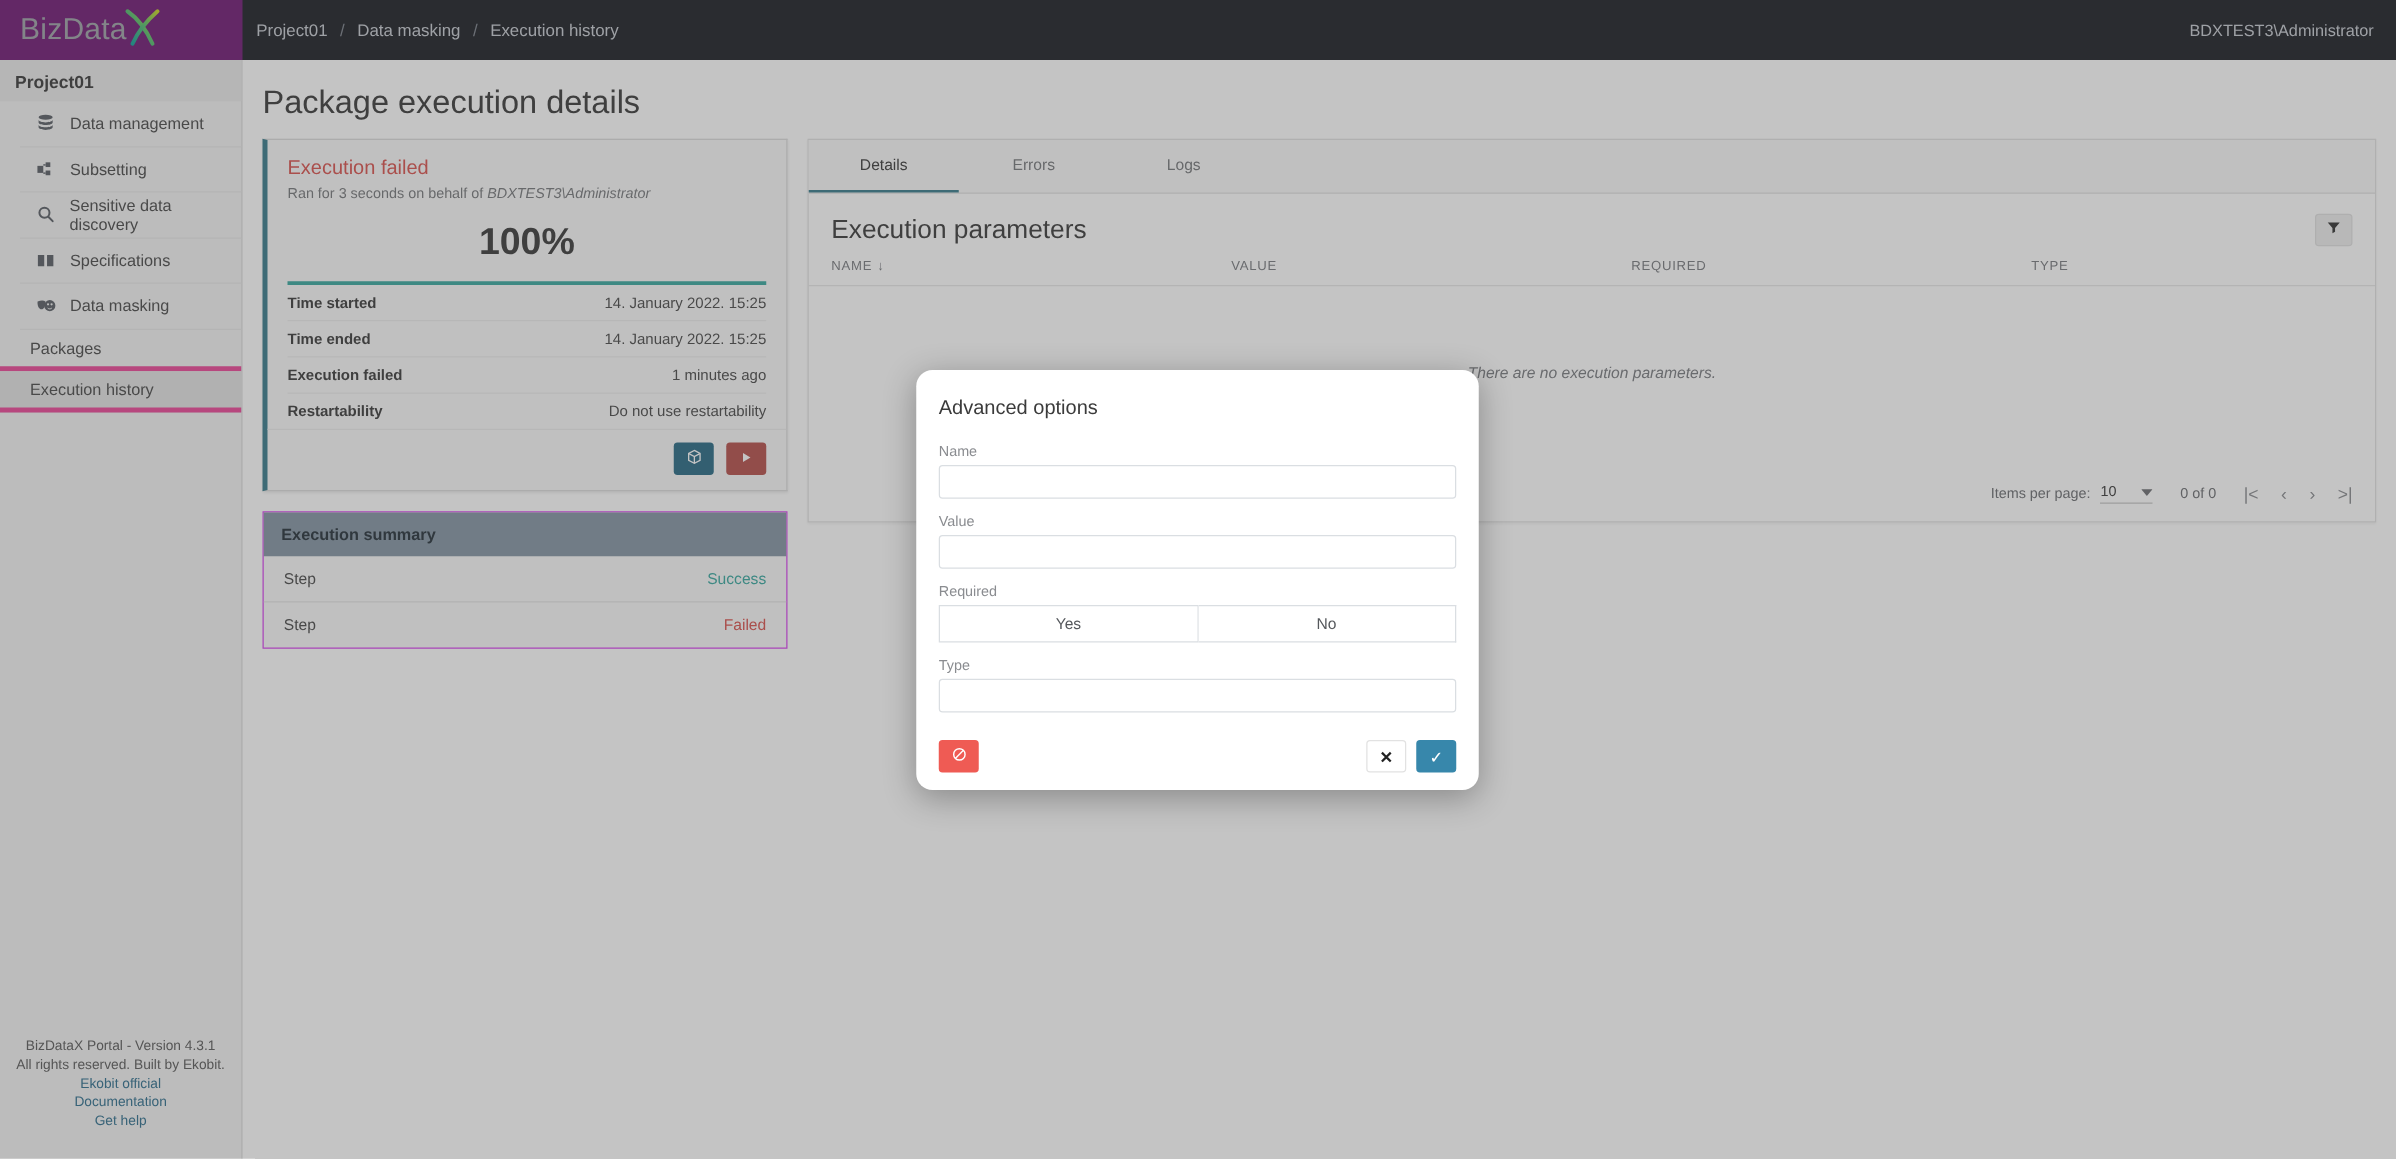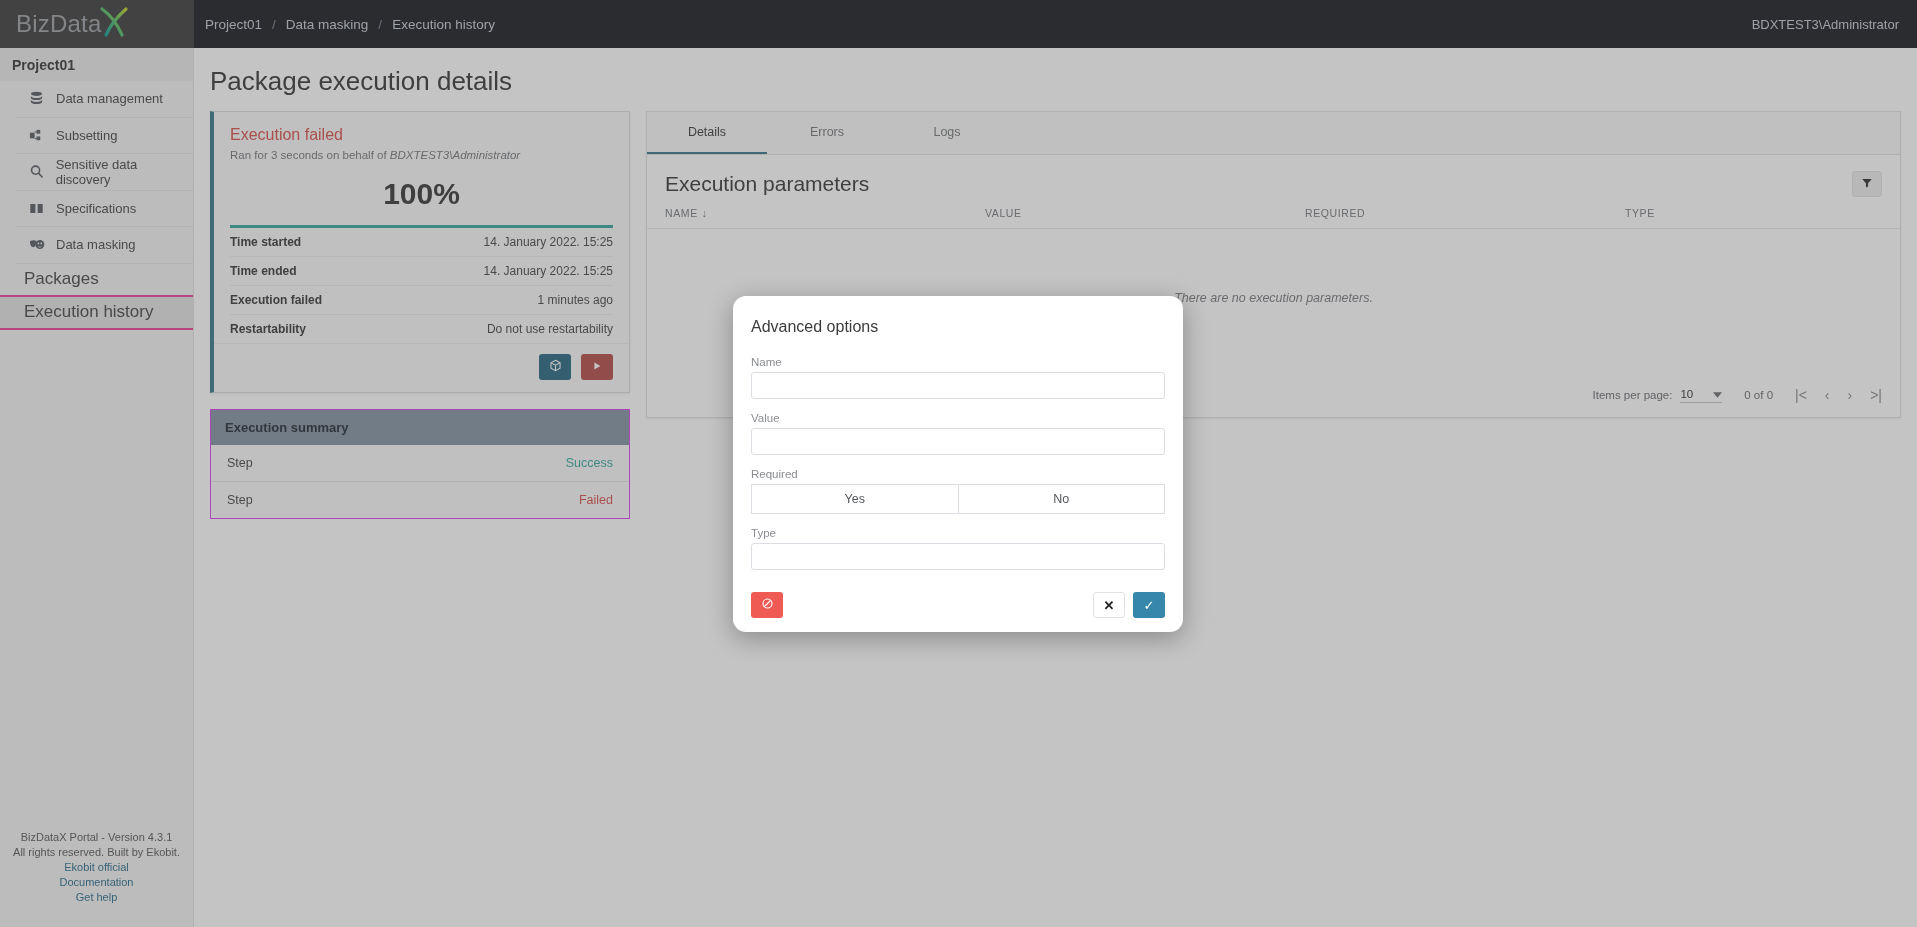--- a/index.html
+++ b/index.html
@@ -22,21 +22,21 @@
   
   .topbar {
     position: absolute; top: 0; left: 0; right: 0; height: 48px;
     background: #1c1f26;
     display: flex; align-items: center;
     z-index: 10;
   }
   .logo-area {
     width: 194px; height: 48px;
     display: flex; align-items: center; padding-left: 16px;
-    background: #404040;
+    background: #701a75;
   }
   .logo-text {
     font-size: 24px; color: #9fa3a8; letter-spacing: .2px;
     font-family: "Liberation Sans", sans-serif;
   }
   .logo-x { margin-left: -3px; display: inline-block; }
   .breadcrumb {
     display: flex; align-items: center; gap: 10px;
     margin-left: 11px; font-size: 13.5px; color: #c8ccd2;
   }
@@ -65,22 +65,22 @@
     padding-left: 12px; gap: 11px;
     font-size: 13px; color: #4a4a4a;
     border-bottom: 1px solid #e7e7e7;
     cursor: pointer;
     margin-left: 16px;
   }
   .sidebar-item .ic { width: 17px; height: 17px; display:flex; align-items:center; justify-content:center; color:#5a5f66; }
   .sidebar-sub {
     height: 33px; display: flex; align-items: center;
     padding-left: 24px;
-    font-size: 17px; color: #4a4a4a;
-    border-bottom: 2px solid #ec4899;
+    font-size: 13px; color: #4a4a4a;
+    border-bottom: 4px solid #ec4899;
     cursor: pointer;
   }
   .sidebar-sub.active { background: #e3e3e3; }
   .sidebar-footer {
     position: absolute; left: 0; right: 0; bottom: 22px;
     text-align: center; font-size: 11px; color: #5c5c5c; line-height: 15px;
   }
   .sidebar-footer a { color: #31708f; text-decoration: none; display: block; }
 
   

